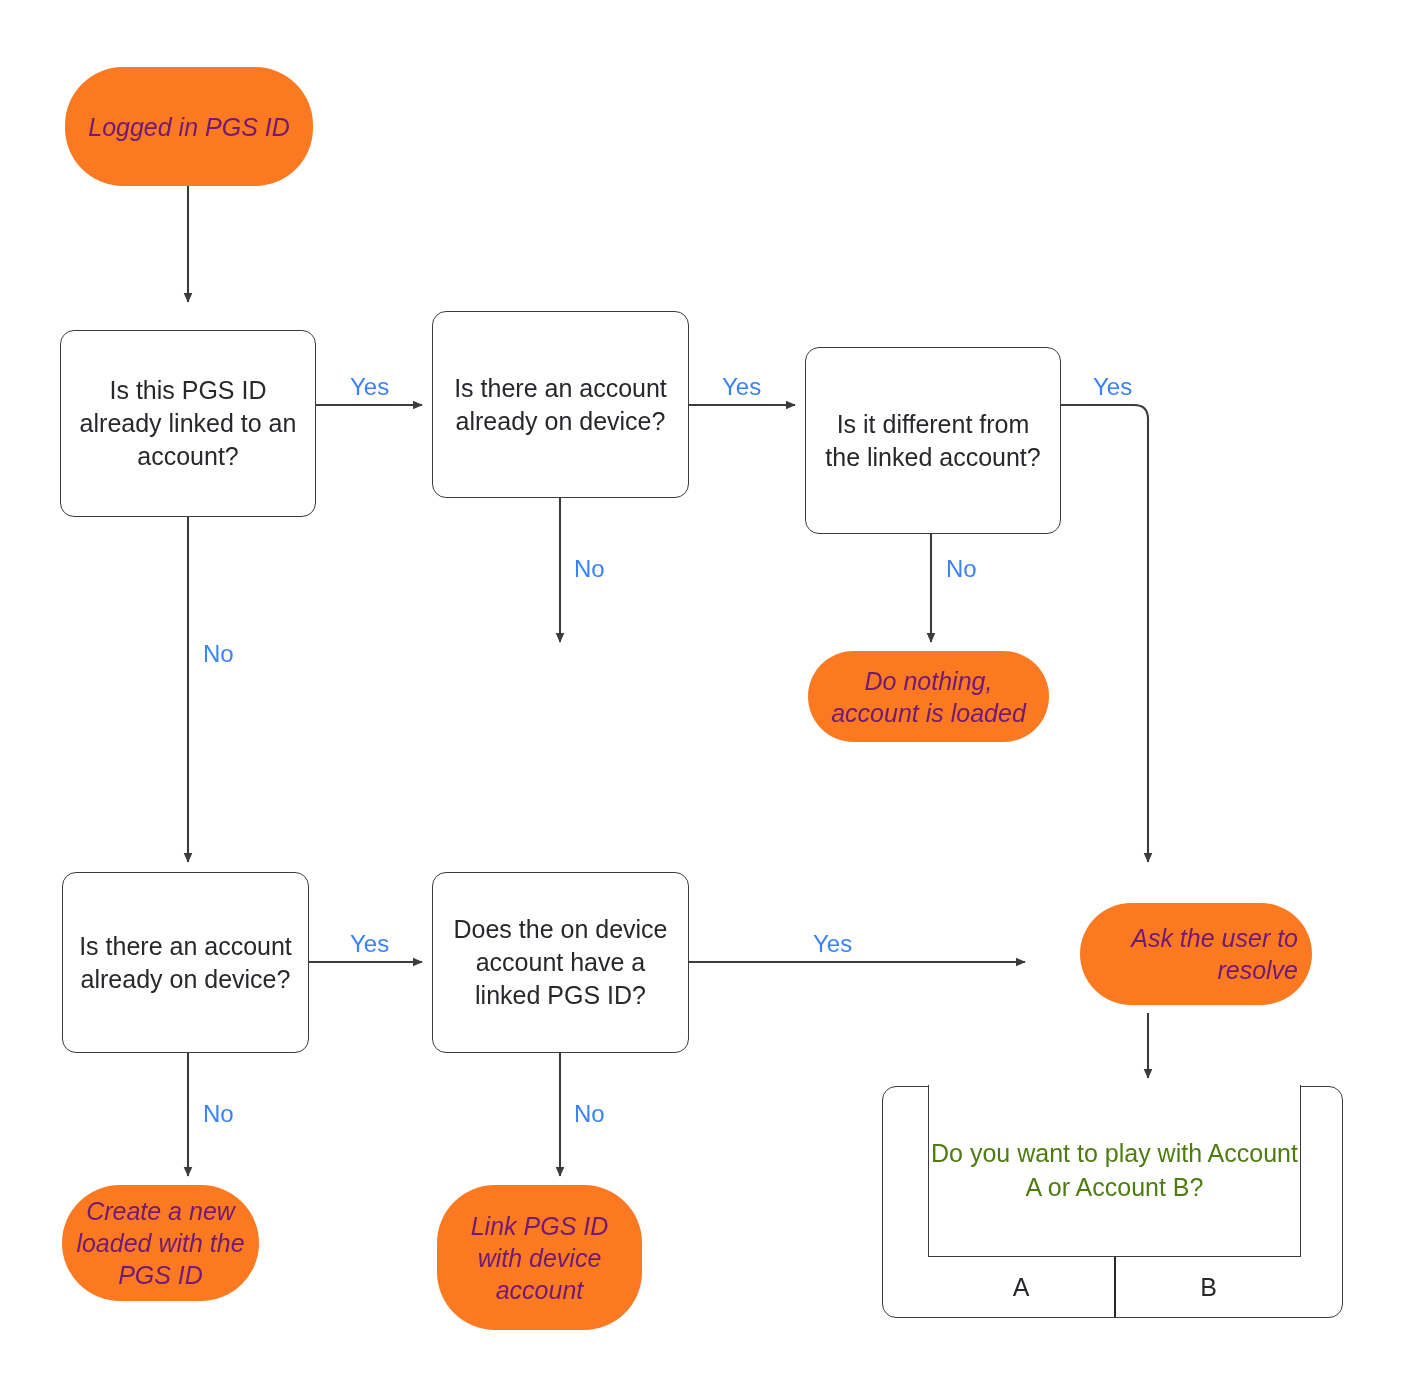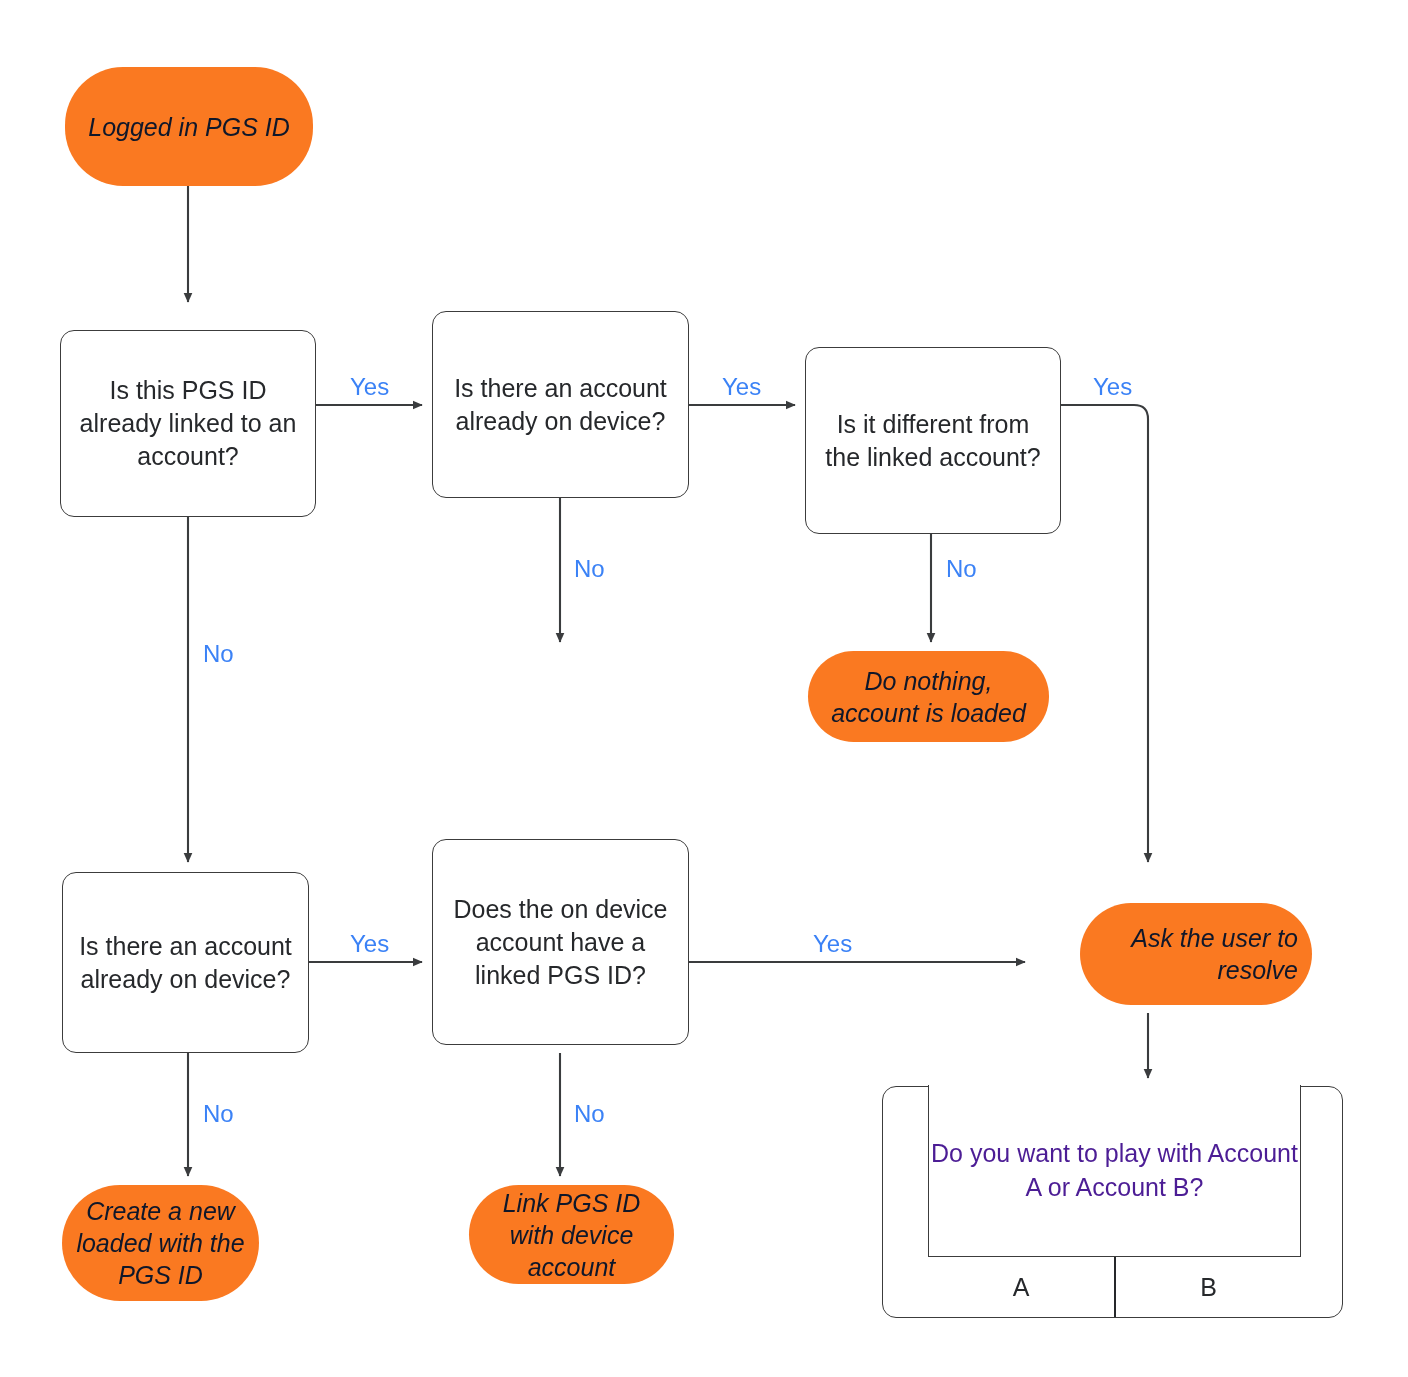--- a/index.html
+++ b/index.html
@@ -28,21 +28,21 @@
   .node {
     position: absolute;
     box-sizing: border-box;
     display: flex;
     align-items: center;
     justify-content: center;
     text-align: center;
   }
   .terminal {
     background: #FA7921;
-    color: #0f172a;
+    color: #701a75;
     font-style: italic;
     font-size: 25px;
     line-height: 1.28;
     border-radius: 58px;
     padding: 4px 14px;
   }
   .decision {
     background: #ffffff;
     color: #26282b;
     border: 1.6px solid #3c3c3c;
@@ -74,21 +74,21 @@
   }
   .dialog-body {
     position: absolute;
     box-sizing: border-box;
     display: flex;
     align-items: center;
     justify-content: center;
     text-align: center;
     font-size: 25px;
     line-height: 1.34;
-    color: #4c1d95;
+    color: #4d7c0f;
     border-bottom: 1.8px solid #3c3c3c;
   }
   .dialog-btn {
     position: absolute;
     box-sizing: border-box;
     display: flex;
     align-items: center;
     justify-content: center;
     font-size: 25px;
     color: #26282b;
@@ -155,29 +155,29 @@
 
 
   <div class="node terminal" style="left:808px; top:651px; width:241px; height:91px;">
     <span>Do nothing, account is loaded</span>
   </div>
 
   <div class="node decision" style="left:62px; top:872px; width:247px; height:181px;">
     <span>Is there an account already on device?</span>
   </div>
 
-  <div class="node decision" style="left:432px; top:839px; width:257px; height:206px;">
+  <div class="node decision" style="left:432px; top:872px; width:257px; height:181px;">
     <span>Does the on device account have a linked PGS ID?</span>
   </div>
 
   <div class="node terminal" style="left:62px; top:1185px; width:197px; height:116px;">
     <span>Create a new loaded with the PGS  ID</span>
   </div>
 
-  <div class="node terminal" style="left:469px; top:1185px; width:205px; height:99px;">
+  <div class="node terminal" style="left:437px; top:1185px; width:205px; height:145px;">
     <span>Link PGS ID with device account</span>
   </div>
 
   <div class="node terminal" style="left:1080px; top:903px; width:232px; height:102px;text-align:right;">
     <span>Ask the user to resolve</span>
   </div>
 
   <div class="edge-label" style="left:350px; top:373px;">Yes</div>
   <div class="edge-label" style="left:203px; top:640px;">No</div>
   <div class="edge-label" style="left:722px; top:373px;">Yes</div>

